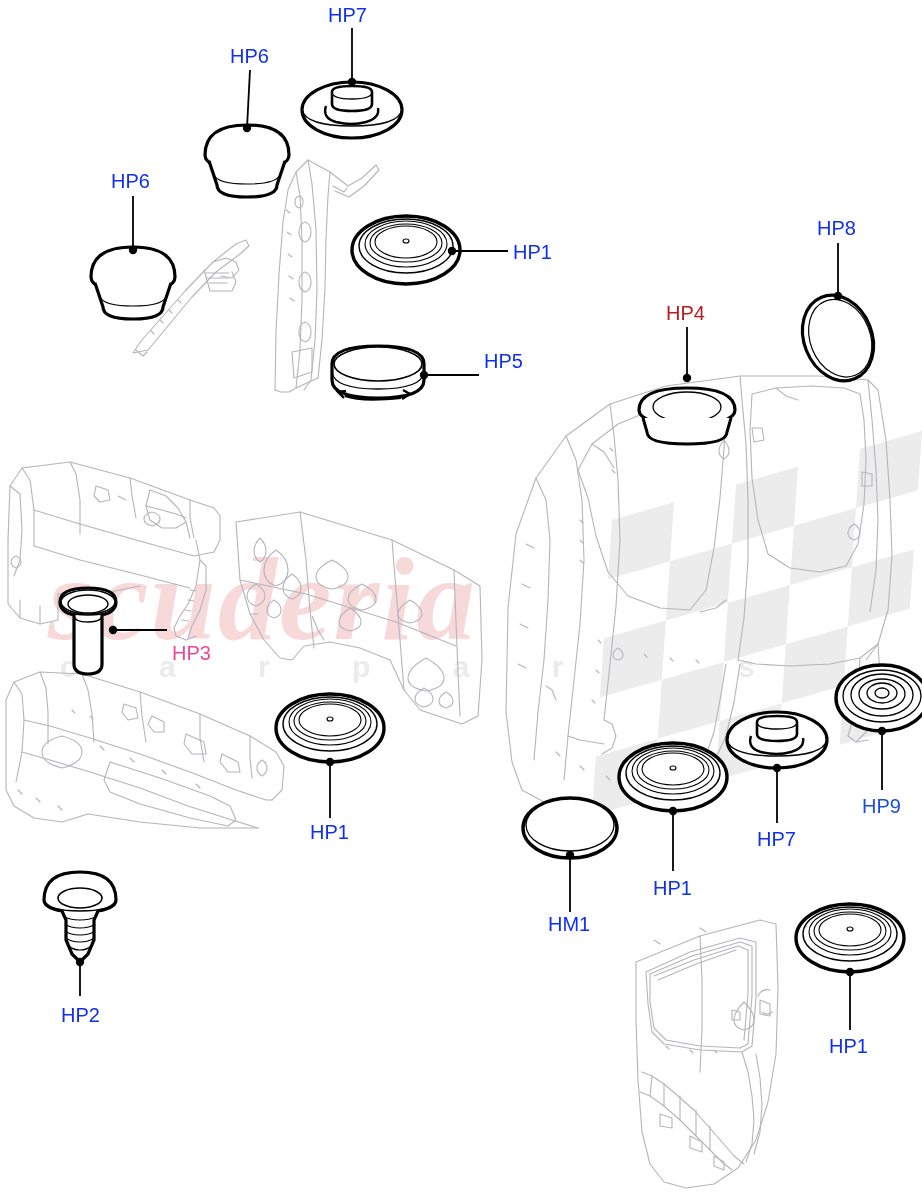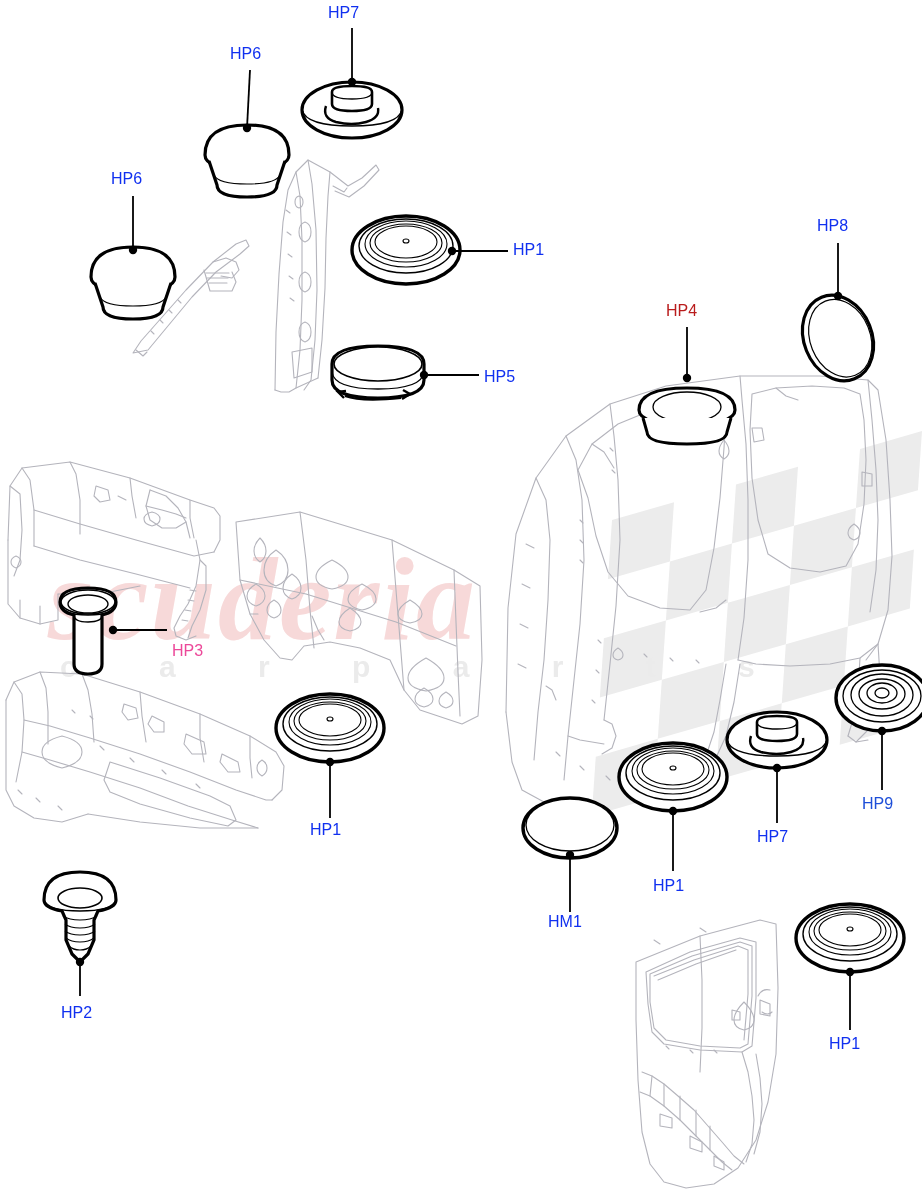--- a/index.html
+++ b/index.html
@@ -5,21 +5,21 @@
 <style>
   html,body{margin:0;padding:0;background:#ffffff;}
   body{font-family:"Liberation Sans", sans-serif;}
   #sheet{position:relative;width:922px;height:1200px;background:#ffffff;overflow:hidden;}
   #sheet svg.layer{position:absolute;left:0;top:0;width:922px;height:1200px;}
   .wm{position:absolute;pointer-events:none;user-select:none;}
   #wm-scuderia{left:48px;top:532px;font-size:118px;font-style:italic;font-weight:bold;
       color:#f7d9d9;letter-spacing:2px;font-family:"Liberation Serif", serif;}
   #wm-carparts{left:60px;top:650px;font-size:30px;font-weight:bold;color:#ebebeb;
       letter-spacing:37px;font-family:"Liberation Sans", sans-serif;}
-  .lbl{position:absolute;color:#1030f0;font-size:16px;font-family:"Liberation Sans", sans-serif;
+  .lbl{position:absolute;color:#1030f0;font-size:20px;font-family:"Liberation Sans", sans-serif;
       white-space:nowrap;letter-spacing:0px;}
 </style>
 </head>
 <body>
 
 <div id="sheet">
 
   <svg class="layer" viewBox="0 0 922 1200">
     <g id="flagGroup" fill="#ececec">
       <g transform="translate(612,520) skewY(-16) skewX(-4)">
@@ -352,21 +352,21 @@
       <circle cx="80" cy="962" r="4.2" fill="#000000"></circle>
     </svg>
 
   <div id="label-host">
       <div class="lbl" style="left: 328px; top: 4px; color: rgb(16, 48, 240);">HP7</div>
       <div class="lbl" style="left: 230px; top: 45px; color: rgb(16, 48, 240);">HP6</div>
       <div class="lbl" style="left: 111px; top: 170px; color: rgb(16, 48, 240);">HP6</div>
       <div class="lbl" style="left: 513px; top: 241px; color: rgb(16, 48, 240);">HP1</div>
       <div class="lbl" style="left: 817px; top: 217px; color: rgb(16, 48, 240); text-align: center;">HP8</div>
       <div class="lbl" style="left: 666px; top: 302px; color: #b91c1c;">HP4</div>
-      <div class="lbl" style="left: 484px; top: 368px; color: rgb(16, 48, 240);">HP5</div>
+      <div class="lbl" style="left: 484px; top: 350px; color: rgb(16, 48, 240);">HP5</div>
       <div class="lbl" style="left: 172px; top: 620px; color: #ec4899; margin-top: 22px;">HP3</div>
       <div class="lbl" style="left: 310px; top: 821px; color: rgb(16, 48, 240);">HP1</div>
       <div class="lbl" style="left: 862px; top: 795px; color: #1d4ed8;">HP9</div>
       <div class="lbl" style="left: 757px; top: 828px; color: rgb(16, 48, 240);">HP7</div>
       <div class="lbl" style="left: 548px; top: 913px; color: rgb(16, 48, 240);">HM1</div>
       <div class="lbl" style="left: 653px; top: 877px; color: rgb(16, 48, 240);">HP1</div>
       <div class="lbl" style="left: 829px; top: 1035px; color: rgb(16, 48, 240);">HP1</div>
     </div>
 
   <div class="lbl" style="left:61px;top:1004px;">HP2</div>

